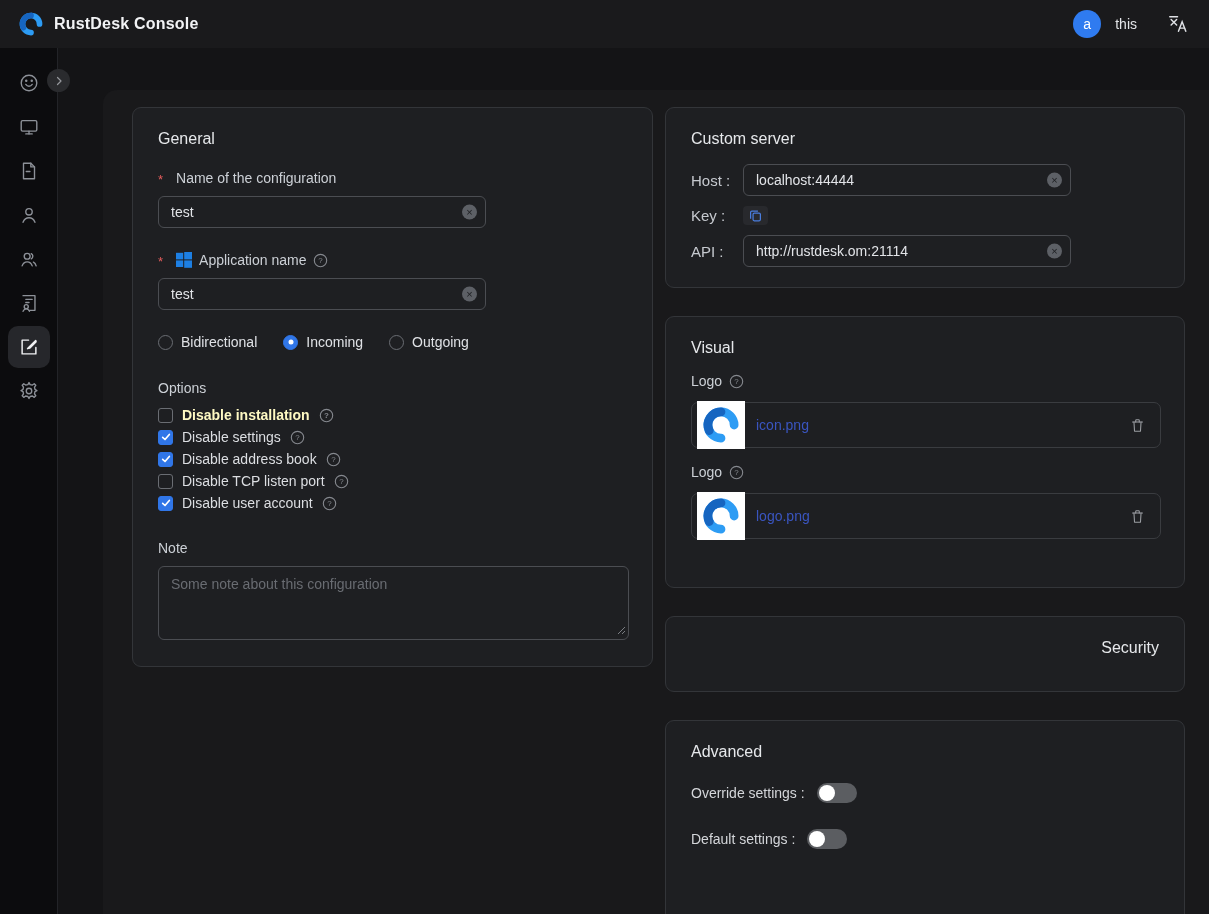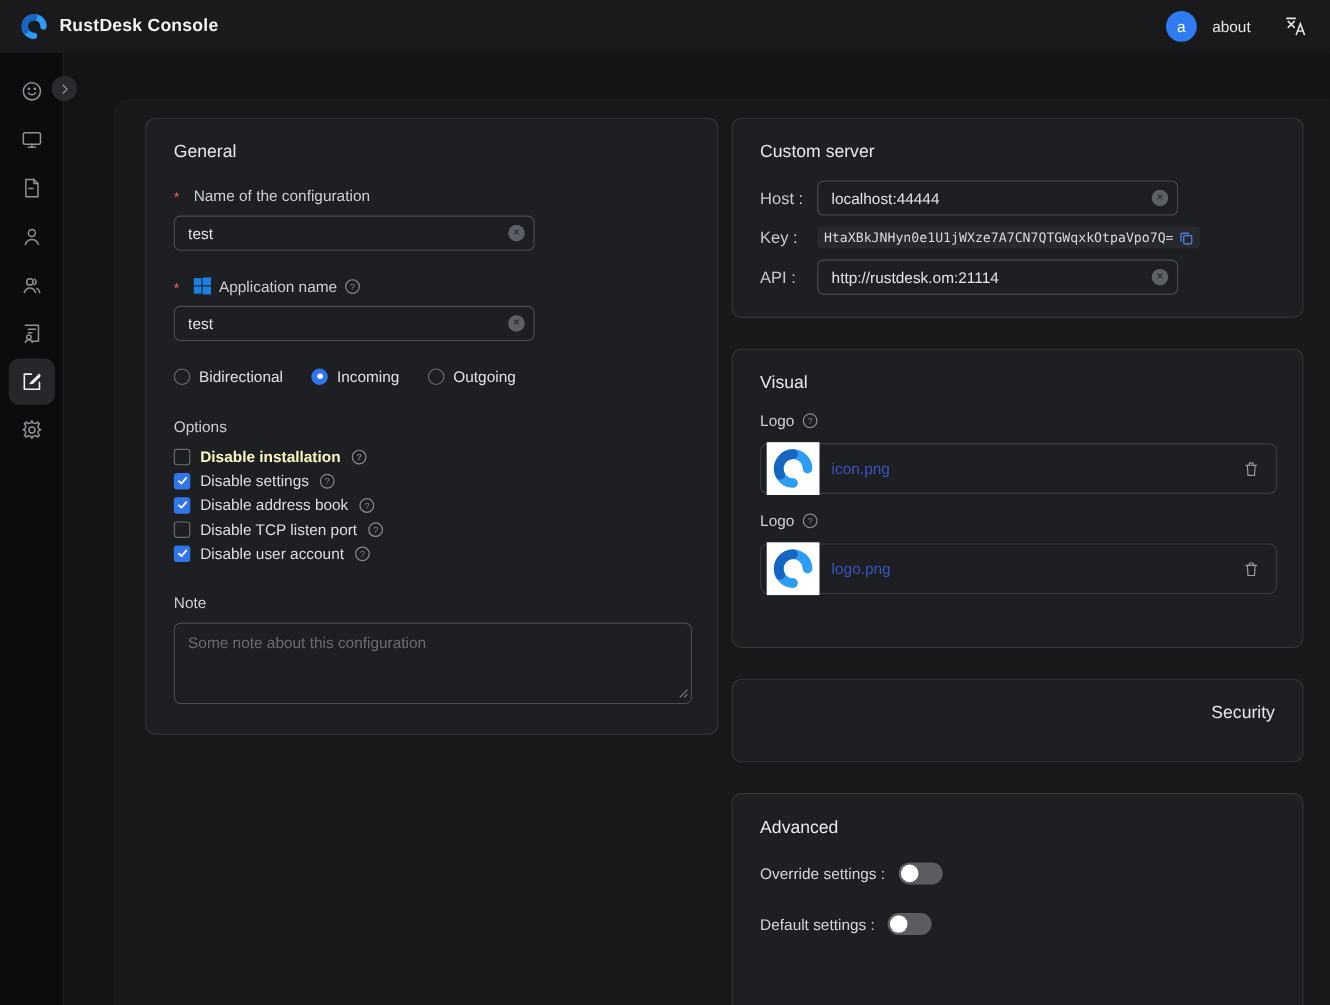--- a/index.html
+++ b/index.html
@@ -109,21 +109,21 @@
   <div class="brand">
     <span style="display:flex">
       <svg width="26" height="26" viewBox="0 0 32 32">
           <use href="#rd-logo"></use>
         </svg>
     </span>
     <span class="brand-title">RustDesk Console</span>
   </div>
   <div class="topbar-right">
     <span class="avatar">a</span>
-    <span class="username">about</span>
+    <span class="username">this</span>
     <span class="lang-btn">
       <svg width="22" height="22" viewBox="0 0 24 24" fill="none" stroke="#dfe1e5" stroke-width="1.6" stroke-linecap="round">
         <line x1="3" y1="4" x2="11.5" y2="4"></line>
         <line x1="4.5" y1="7" x2="10.5" y2="13"></line>
         <line x1="10.5" y1="7" x2="4.5" y2="13"></line>
         <path d="M12.5 20 L16.5 9.5 L20.5 20"></path>
         <line x1="13.8" y1="16.5" x2="19.2" y2="16.5"></line>
       </svg>
     </span>
   </div>
@@ -357,21 +357,20 @@
         <div class="srv-row">
           <span class="srv-label">Host :</span>
           <div class="text-input mb0">
             <input type="text" value="localhost:44444" style="">
             <span class="clear-ic">×</span>
           </div>
         </div>
         <div class="srv-row">
           <span class="srv-label">Key :</span>
           <span class="key-chip">
-            <span>HtaXBkJNHyn0e1U1jWXze7A7CN7QTGWqxkOtpaVpo7Q=</span>
             <span class="copy-btn" style="display:inline-flex;cursor:pointer;">
               <svg width="13" height="13" viewBox="0 0 16 16" fill="none" stroke="#4a7ddd" stroke-width="1.5">
                 <rect x="5" y="5" width="9" height="9.5" rx="1.5"></rect>
                   <path d="M11 2.5H3.5A1.5 1.5 0 0 0 2 4v8"></path>
               </svg>
             </span>
           </span>
         </div>
         <div class="srv-row" style="margin-bottom:0;">
           <span class="srv-label">API :</span>

